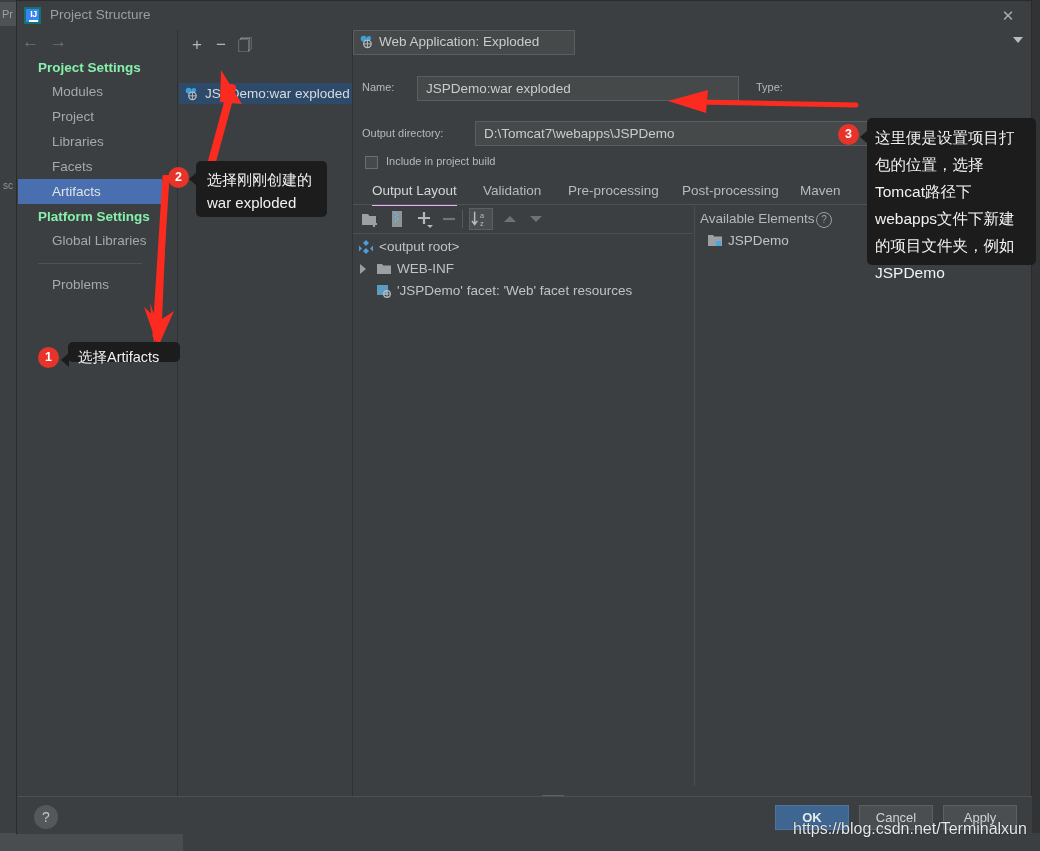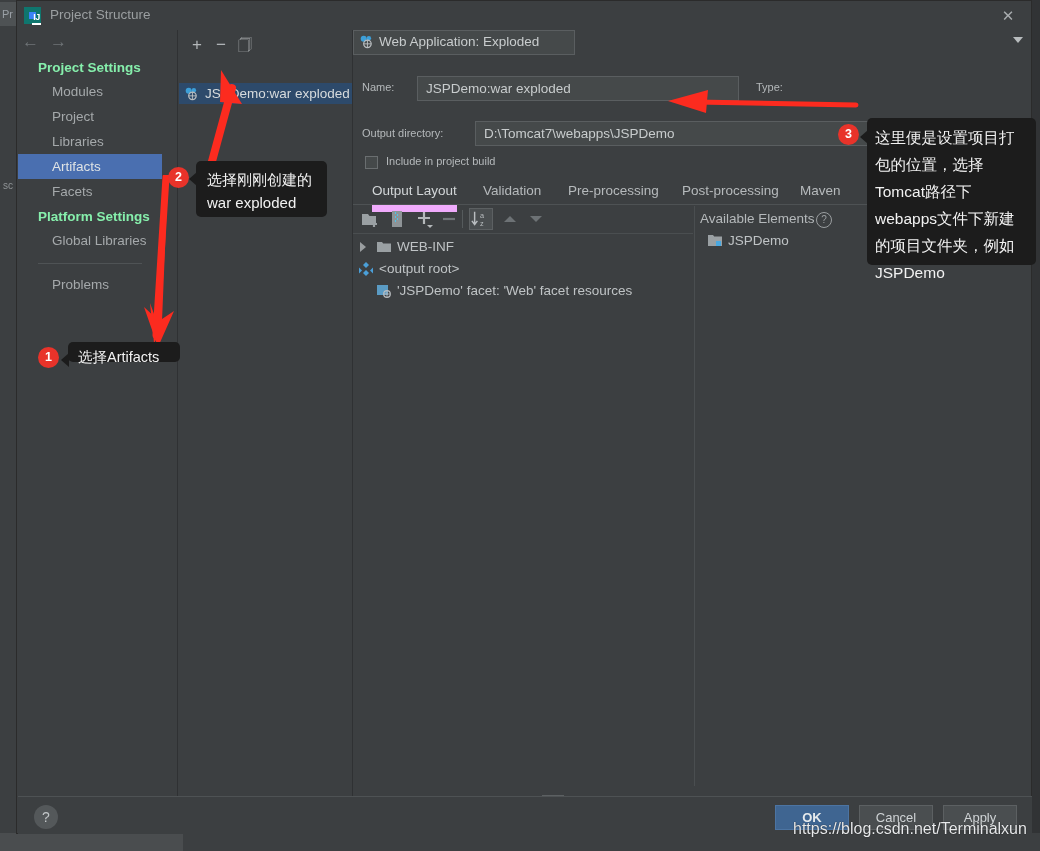--- a/index.html
+++ b/index.html
@@ -22,21 +22,21 @@
                line-height:12px;text-align:center;}
   #bg-bottom{position:absolute;left:0;top:833px;width:1040px;height:18px;background:#3c3f41;}
   #bg-bottom-strip{position:absolute;left:0;top:833px;width:183px;height:18px;background:#4a4d4f;}
   #bg-right-strip{position:absolute;left:1032px;top:0;width:8px;height:851px;background:#313335;}
 
   
   #dialog{position:absolute;left:16px;top:0;width:1016px;height:834px;background:#3c3f41;
           border:1px solid #2b2b2b;box-sizing:border-box;}
   #titlebar{position:absolute;left:0;top:0;width:1014px;height:29px;background:#3c3f41;}
   #ij-icon{position:absolute;left:7px;top:6px;width:17px;height:17px;background:#3b82f6;
-           border:5px solid #0f766e;box-sizing:border-box;}
+           border:2px solid #0f766e;box-sizing:border-box;}
   #ij-icon .ijtxt{position:absolute;left:0;top:0;width:15px;height:11px;color:#fff;font-size:9px;
            font-weight:bold;text-align:center;line-height:11px;letter-spacing:-0.5px;
            font-family:"Liberation Sans",sans-serif;}
   #ij-icon .ijbar{position:absolute;left:3px;top:11px;width:9px;height:2px;background:#fff;}
   #dlg-title{position:absolute;left:33px;top:6px;color:#9b9fa1;font-size:13.5px;}
   #close-btn{position:absolute;right:12px;top:5px;width:22px;height:20px;color:#a8acae;
              font-size:15px;line-height:20px;text-align:center;cursor:default;}
 
   
   #navrow{position:absolute;left:0;top:29px;width:144px;height:25px;}
@@ -88,21 +88,21 @@
 
   
   .cbx{position:absolute;width:13px;height:13px;background:#45494a;border:1px solid #6a6e70;
        box-sizing:border-box;}
   #inc-cbx{left:12px;top:126px;}
   #inc-label{left:33px;top:125px;}
 
   
   #tabbar{position:absolute;left:0;top:150px;width:678px;height:26px;}
   .tab{position:absolute;top:0;color:#b6babc;font-size:13.5px;padding:3px 0 6px 0;}
-  .tab.active{color:#d2d6d8;border-bottom:8px solid #f0abfc;}
+  .tab.active{color:#d2d6d8;border-bottom:2px solid #f0abfc;}
   #tab-sep{position:absolute;left:0;top:174px;width:678px;height:1px;background:#4e5254;}
 
   
   #lay-toolbar{position:absolute;left:0;top:176px;width:520px;height:27px;}
   .ltb{position:absolute;top:3px;height:20px;}
   #ltb-sep{position:absolute;left:109px;top:4px;width:1px;height:18px;background:#555a5c;}
   #ltb-sort{position:absolute;left:116px;top:2px;width:24px;height:22px;background:#4a4e50;
             border:1px solid #5c6062;box-sizing:border-box;}
   #ltb-line{position:absolute;left:0;top:203px;width:340px;height:1px;background:#4a4e50;}
 
@@ -185,22 +185,22 @@
   <div id="navrow">
     <div class="navarrow" id="nav-back">←</div>
     <div class="navarrow" id="nav-fwd">→</div>
   </div>
 
   <div id="left-pane">
     <div class="grp-head">Project Settings</div>
     <div class="grp-item">Modules</div>
     <div class="grp-item">Project</div>
     <div class="grp-item">Libraries</div>
+    <div class="grp-item">Facets</div>
     <div class="grp-item sel">Artifacts</div>
-    <div class="grp-item">Facets</div>
     <div class="grp-head">Platform Settings</div>
     <div class="grp-item">Global Libraries</div>
     <div class="grp-sep"></div>
     <div class="grp-item">Problems</div>
   </div>
   <div id="left-divider"></div>
 
   <div id="mid-pane">
     <div id="mid-toolbar">
       <div class="mtb" id="mtb-add">+</div>
@@ -287,34 +287,34 @@
       </svg>
     </div>
     <div id="ltb-line"></div>
 
     <div id="avail-head">Available Elements</div>
     <div id="avail-q">?</div>
     <div id="vert-split"></div>
 
     <div id="layout-tree">
       <div class="trow">
-        <span class="texp"></span>
-        <svg style="position:absolute;left:24px;top:5px;width:14px;height:12px" viewBox="0 0 14 12">
-          <path d="M0 1h5l1.2 1.6H14V11H0z" fill="#9aa0a3"></path>
-        </svg>
-        <span class="tlabel" style="left:44px">WEB-INF</span>
-      </div>
-      <div class="trow">
         <svg style="position:absolute;left:6px;top:4px;width:14px;height:14px" viewBox="0 0 14 14">
           <path d="M7 0l3 3-3 3-3-3z" fill="#4a9fd8"></path>
           <path d="M7 8l3 3-3 3-3-3z" fill="#4a9fd8"></path>
           <path d="M0 5.5l3 3-3 3z" fill="#4a9fd8"></path>
           <path d="M14 5.5l-3 3 3 3z" fill="#4a9fd8"></path>
         </svg>
         <span class="tlabel" style="left:26px">&lt;output root&gt;</span>
+      </div>
+      <div class="trow">
+        <span class="texp"></span>
+        <svg style="position:absolute;left:24px;top:5px;width:14px;height:12px" viewBox="0 0 14 12">
+          <path d="M0 1h5l1.2 1.6H14V11H0z" fill="#9aa0a3"></path>
+        </svg>
+        <span class="tlabel" style="left:44px">WEB-INF</span>
       </div>
       <div class="trow">
         <svg style="position:absolute;left:24px;top:4px;width:14px;height:14px" viewBox="0 0 14 14">
           <rect x="0" y="1" width="11" height="10" fill="#5a9bc4"></rect>
           <circle cx="10" cy="10" r="3.3" fill="none" stroke="#b9bdc0" stroke-width="1.2"></circle>
           <path d="M7 10h6M10 7v6" stroke="#b9bdc0" stroke-width="0.8"></path>
         </svg>
         <span class="tlabel" style="left:44px">'JSPDemo' facet: 'Web' facet resources</span>
       </div>
     </div>

